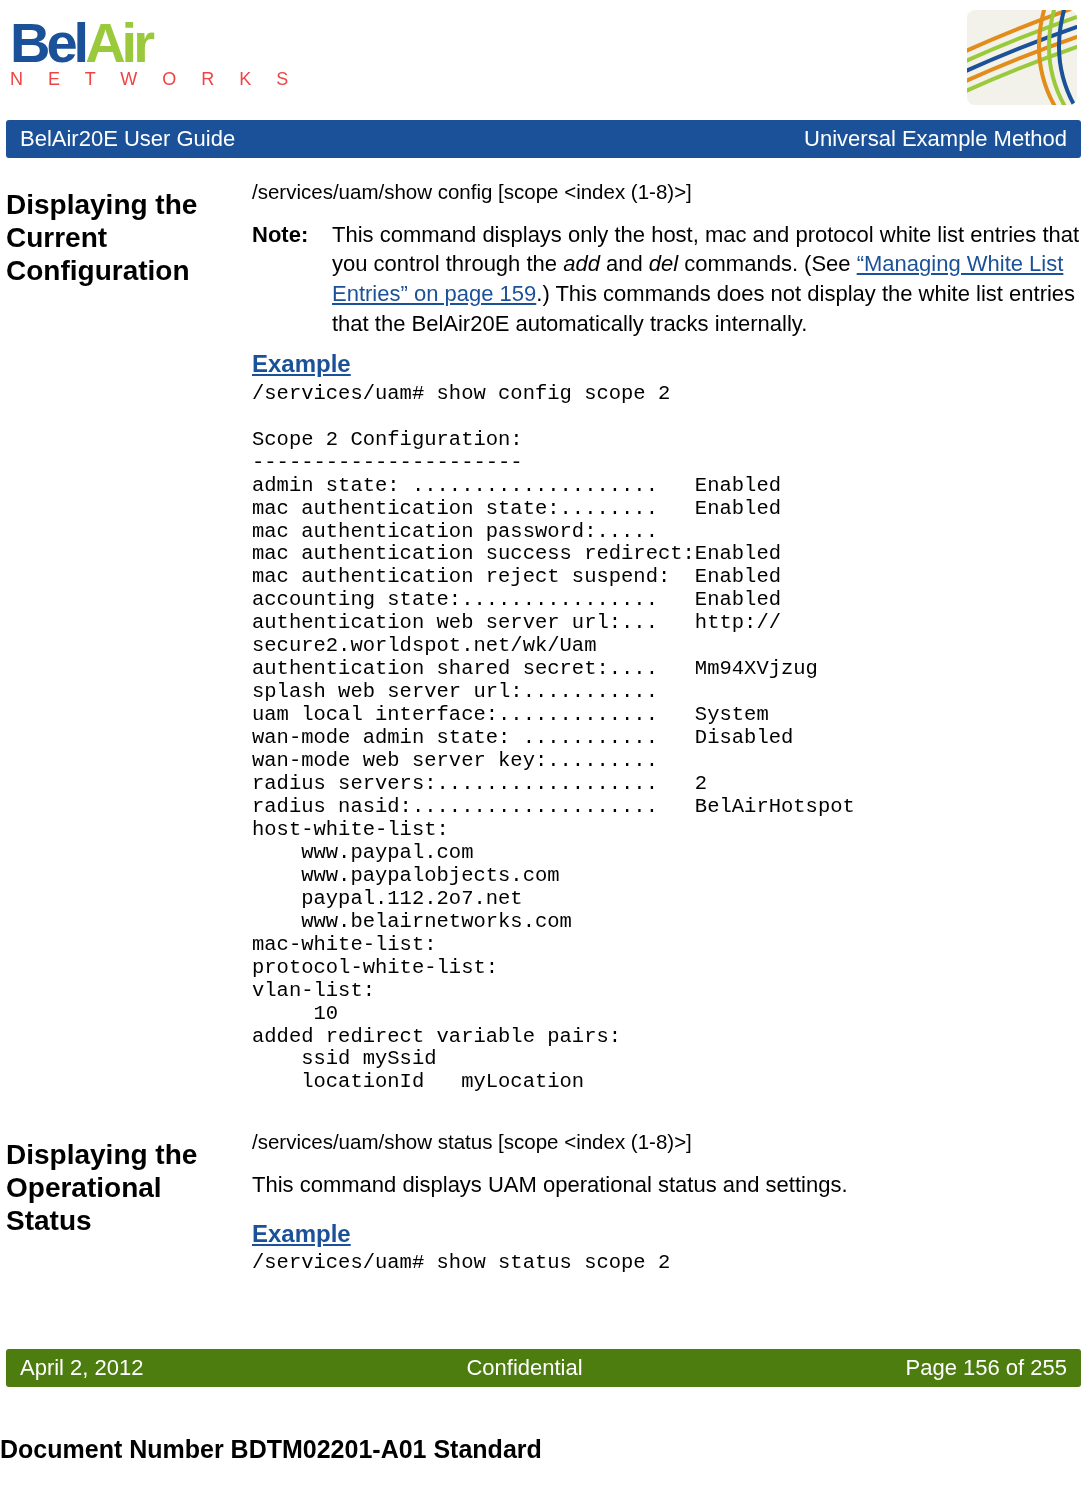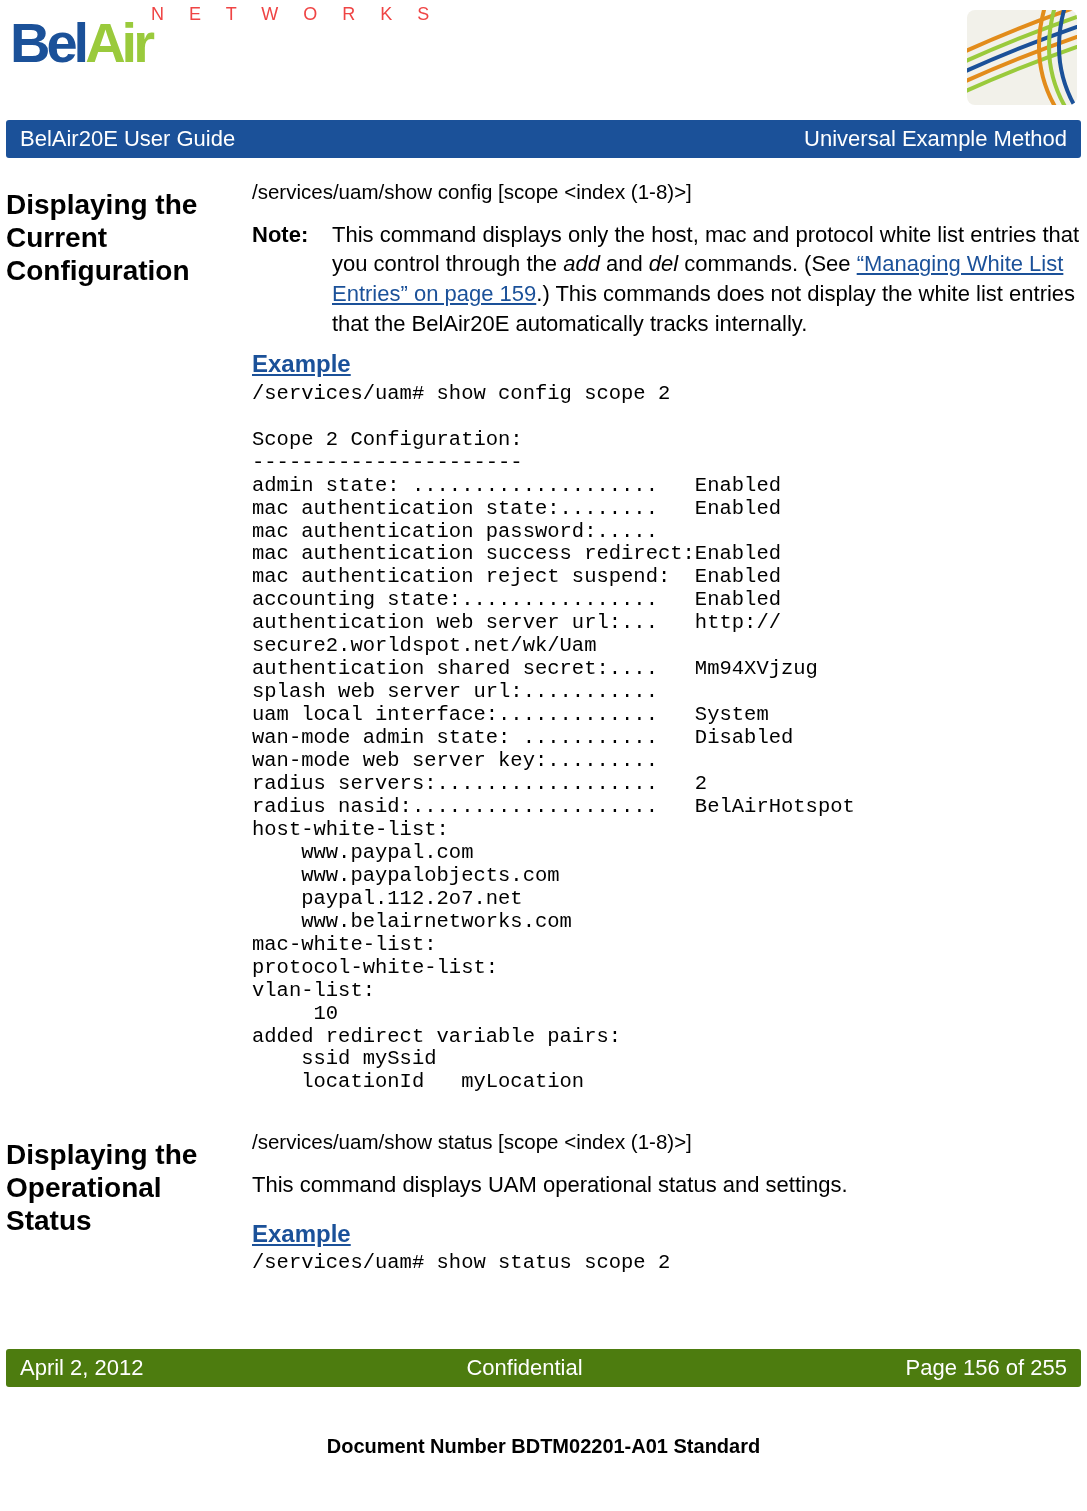--- a/index.html
+++ b/index.html
@@ -13,21 +13,21 @@
     .page { padding: 0; }
     .header-logos {
       display: flex;
       justify-content: space-between;
       align-items: flex-start;
       padding: 10px 10px 0 10px;
       height: 120px;
     }
     .logo-belair {
       display: flex;
-      flex-direction: row;
+      flex-direction: column;
       align-items: flex-start;
     }
     .logo-top {
       font-size: 56px;
       font-weight: bold;
       letter-spacing: -4px;
     }
     .logo-top .bel { color: #1b5199; }
     .logo-top .air { color: #9aca3c; }
     .logo-bottom {
@@ -94,22 +94,22 @@
       color: #fff;
       display: flex;
       justify-content: space-between;
       padding: 6px 14px;
       font-size: 22px;
       font-weight: 500;
       border-radius: 3px;
       margin: 40px 6px 4px 6px;
     }
     .docnum {
-      text-align: center;
-      font-size: 20px;
+      text-align: left;
+      font-size: 25px;
       font-weight: 700;
       margin-top: 48px;
     }
   </style>
 </head>
 <body>
 
 <div class="page">
 
   <div class="header-logos">

